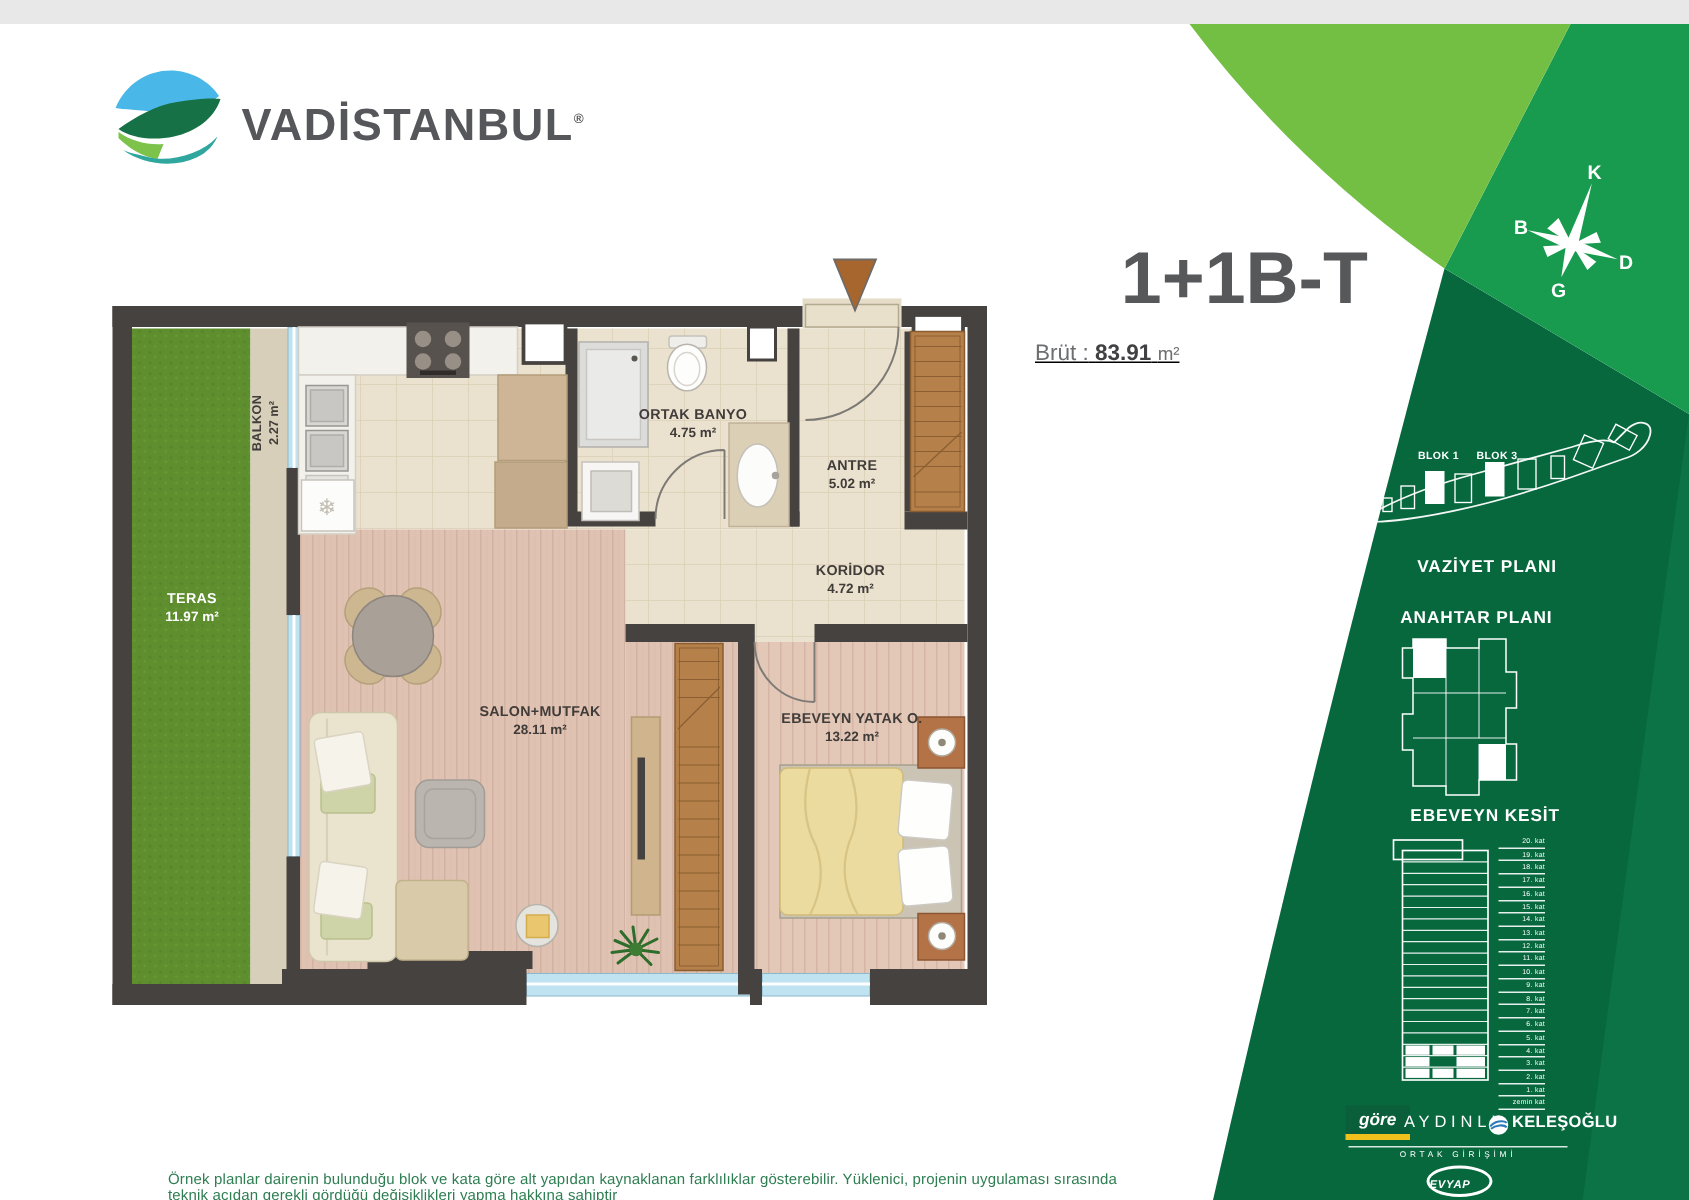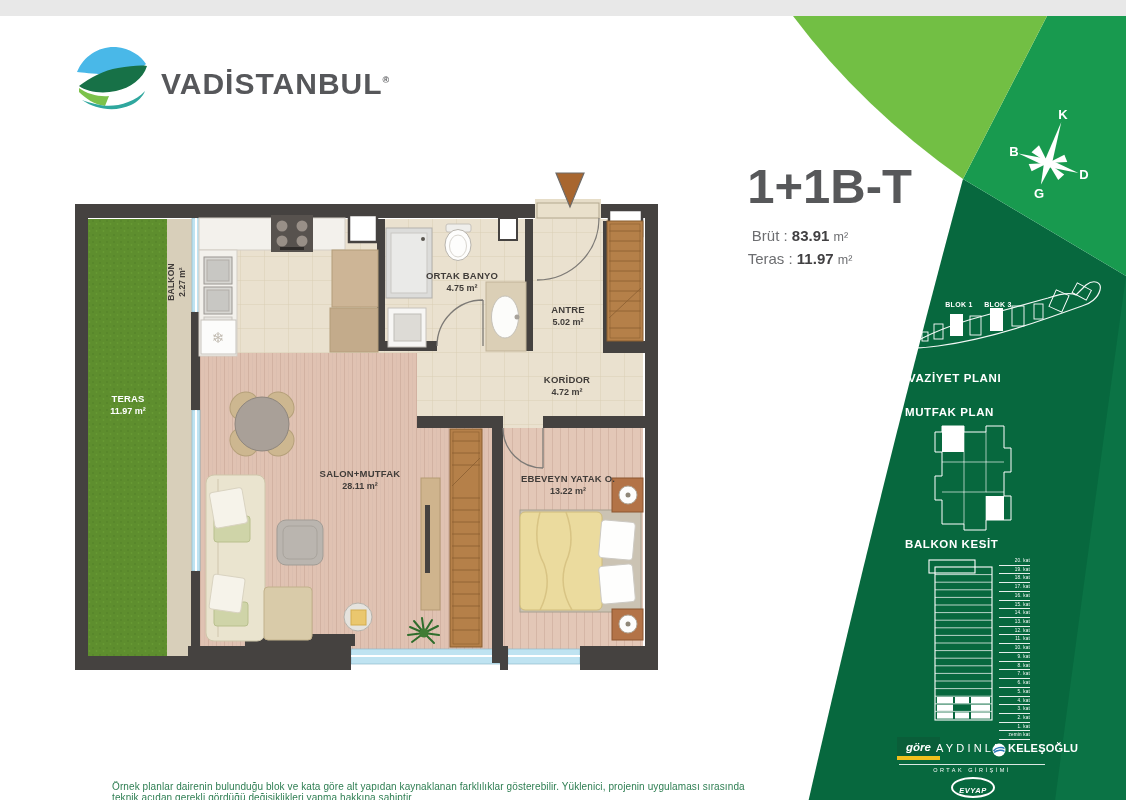--- a/index.html
+++ b/index.html
@@ -9,40 +9,40 @@
   svg text{font-family:"Liberation Sans",sans-serif;}
 
   
   .room-name{font-size:9.5px;font-weight:bold;fill:#403c39;text-anchor:middle;letter-spacing:.2px;}
   .room-area{font-size:9px;font-weight:bold;fill:#403c39;text-anchor:middle;}
   .room-name.white,.room-area.white{fill:#ffffff;}
   .balkon-label{font-size:8.5px;}
 
   
   .unit-title{left:740px;top:146px;width:172px;text-align:right;font-size:49px;font-weight:bold;color:#57585a;letter-spacing:0px;line-height:1;}
-  .metrics{left:690px;top:209px;width:220px;text-align:center;}
+  .metrics{left:690px;top:209px;width:220px;text-align:left;text-decoration:underline;}
   .mrow{line-height:21px;font-size:15px;color:#6d6e71;}
   .mvalue{font-weight:bold;color:#414042;}
   .munit{font-size:12.5px;color:#6d6e71;}
-  .sec-title{color:#ffffff;font-weight:bold;font-size:11.5px;letter-spacing:.6px;text-align:left;}
+  .sec-title{color:#ffffff;font-weight:bold;font-size:11.5px;letter-spacing:.6px;text-align:right;}
   .blok-label{font-size:7px;font-weight:bold;color:#ffffff;letter-spacing:.3px;text-align:center;width:28px;}
 
   
   .kesit-floors{left:999px;top:541px;width:31px;}
   .kfloor{height:7.72px;line-height:7.4px;font-size:4.6px;color:#ffffff;border-bottom:.6px solid rgba(255,255,255,.9);text-align:right;letter-spacing:.2px;}
 
   
   .artas-box{left:897px;top:721px;width:43px;height:19px;background:#0a5e39;text-align:center;}
   .artas-box span{font-size:11.5px;font-weight:bold;font-style:italic;color:#fff;line-height:19px;}
   .artas-bar{left:897px;top:740px;width:43px;height:4px;background:#f2c01d;}
   .aydinli{left:936px;top:726px;font-size:11px;letter-spacing:3.2px;color:#ffffff;font-weight:400;}
   .kelesoglu{left:1008px;top:726px;font-size:11px;font-weight:bold;color:#ffffff;letter-spacing:.2px;text-align:right;}
   .jv-line{left:899px;top:748px;width:146px;height:1px;background:rgba(255,255,255,.85);}
   .jv-text{left:899px;top:751px;width:146px;text-align:center;font-size:5.5px;letter-spacing:2.5px;color:#ffffff;}
-  .evyap{left:951px;top:761px;width:40px;height:17px;border:2px solid #ffffff;border-radius:50%;text-align:center;}
+  .evyap{left:951px;top:761px;width:40px;height:17px;border:2px solid #ffffff;border-radius:50%;}
   .evyap span{font-size:7.5px;font-weight:bold;font-style:italic;color:#ffffff;line-height:17px;letter-spacing:.5px;}
 
   .wordmark{left:161px;top:51px;font-size:30px;font-weight:bold;color:#56575a;letter-spacing:1px;}
   .wordmark sup{font-size:9px;}
   .disclaimer{left:112px;top:765px;width:648px;font-size:10px;color:#2e7e52;letter-spacing:.1px;}
 </style>
 </head>
 <body>
 
 <div class="page">
@@ -236,25 +236,20 @@
   </svg>
 
   <div class="abs unit-title">1+1B-T</div>
 
   <div class="abs metrics">
     <div class="mrow">
       <span>Brüt :</span>
       <span class="mvalue">83.91</span>
       <span class="munit">m²</span>
     </div>
-    <div class="mrow">
-      <span>Teras :</span>
-      <span class="mvalue">11.97</span>
-      <span class="munit">m²</span>
-    </div>
   </div>
 
   <svg class="abs" style="left:1005px;top:90px" width="110" height="105" viewBox="0 0 110 105">
     <g transform="rotate(18 43 57)" fill="#ffffff">
       <polygon points="43,14 47,57 39,57"></polygon>
       <polygon points="43,80 39,57 47,57"></polygon>
       <polygon points="12,57 43,53 43,61"></polygon>
       <polygon points="75,57 43,53 43,61"></polygon>
       <polygon points="29,43 43,57 24,52"></polygon>
       <polygon points="58,70 43,57 62,63"></polygon>
@@ -276,30 +271,30 @@
     <rect x="52" y="36" width="13" height="22" fill="#ffffff"></rect>
     <rect x="72" y="38" width="11" height="19" stroke="#ffffff" stroke-width=".9" fill="none"></rect>
     <rect x="92" y="30" width="13" height="23" fill="#ffffff"></rect>
     <rect x="114" y="28" width="12" height="20" stroke="#ffffff" stroke-width=".9" fill="none"></rect>
     <rect x="136" y="26" width="9" height="15" stroke="#ffffff" stroke-width=".9" fill="none"></rect>
     <rect x="154" y="14" width="14" height="18" stroke="#ffffff" stroke-width=".9" fill="none" transform="rotate(24 161 23)"></rect>
     <rect x="176" y="8" width="16" height="11" stroke="#ffffff" stroke-width=".9" fill="none" transform="rotate(28 184 13)"></rect>
   </svg>
   <div class="abs sec-title" style="left:908px;top:356px;width:130px">VAZİYET PLANI</div>
 
-  <div class="abs sec-title" style="left:905px;top:390px;width:130px">MUTFAK PLAN</div>
+  <div class="abs sec-title" style="left:905px;top:390px;width:130px">ANAHTAR PLANI</div>
   <svg class="abs" style="left:928px;top:406px" width="90" height="112" viewBox="0 0 90 112">
     <rect x="14" y="4" width="22" height="26" fill="#ffffff"></rect>
     <rect x="58" y="74" width="18" height="24" fill="#ffffff"></rect>
     <path d="M14,4 H36 V10 H58 V4 H76 V26 H83 V50 H76 V74 H83 V98 H58 V108 H36 V102 H14 V78 H7 V54 H14 V30 H7 V10 H14 Z" stroke="#ffffff" stroke-width="1" fill="none"></path>
     <path d="M36,10 V40 M58,10 V40 M36,70 V102 M58,74 V98 M14,40 H36 M58,40 H76 M14,70 H36 M58,70 H76" stroke="#ffffff" stroke-width=".7" fill="none" opacity=".9"></path>
     <rect x="36" y="40" width="22" height="30" stroke="#ffffff" stroke-width=".7" fill="none" opacity=".9"></rect>
   </svg>
 
-  <div class="abs sec-title" style="left:905px;top:522px;width:135px">BALKON KESİT</div>
+  <div class="abs sec-title" style="left:905px;top:522px;width:135px">EBEVEYN KESİT</div>
   <svg class="abs" style="left:925px;top:540px" width="75" height="170" viewBox="0 0 75 170">
     <rect x="4" y="4" width="46" height="13" stroke="#ffffff" stroke-width="1.1" fill="none"></rect>
     <rect x="10" y="11" width="57" height="153" stroke="#ffffff" stroke-width="1.1" fill="none"></rect>
     <path d="M10,18.6 H67 M10,26.2 H67 M10,33.8 H67 M10,41.4 H67 M10,49 H67 M10,56.6 H67 M10,64.2 H67 M10,71.8 H67 M10,79.4 H67 M10,87 H67 M10,94.6 H67 M10,102.2 H67 M10,109.8 H67 M10,117.4 H67 M10,125 H67 M10,132.6 H67 M10,140.2 H67 M10,147.8 H67 M10,155.4 H67" stroke="#ffffff" stroke-width=".8" fill="none" opacity=".9"></path>
     <g fill="#ffffff">
       <rect x="12" y="141" width="16" height="6.2"></rect>
       <rect x="12" y="148.7" width="16" height="6.2"></rect>
       <rect x="12" y="156.4" width="16" height="6.2"></rect>
       <rect x="30" y="141" width="14" height="6.2"></rect>
       <rect x="30" y="156.4" width="14" height="6.2"></rect>

